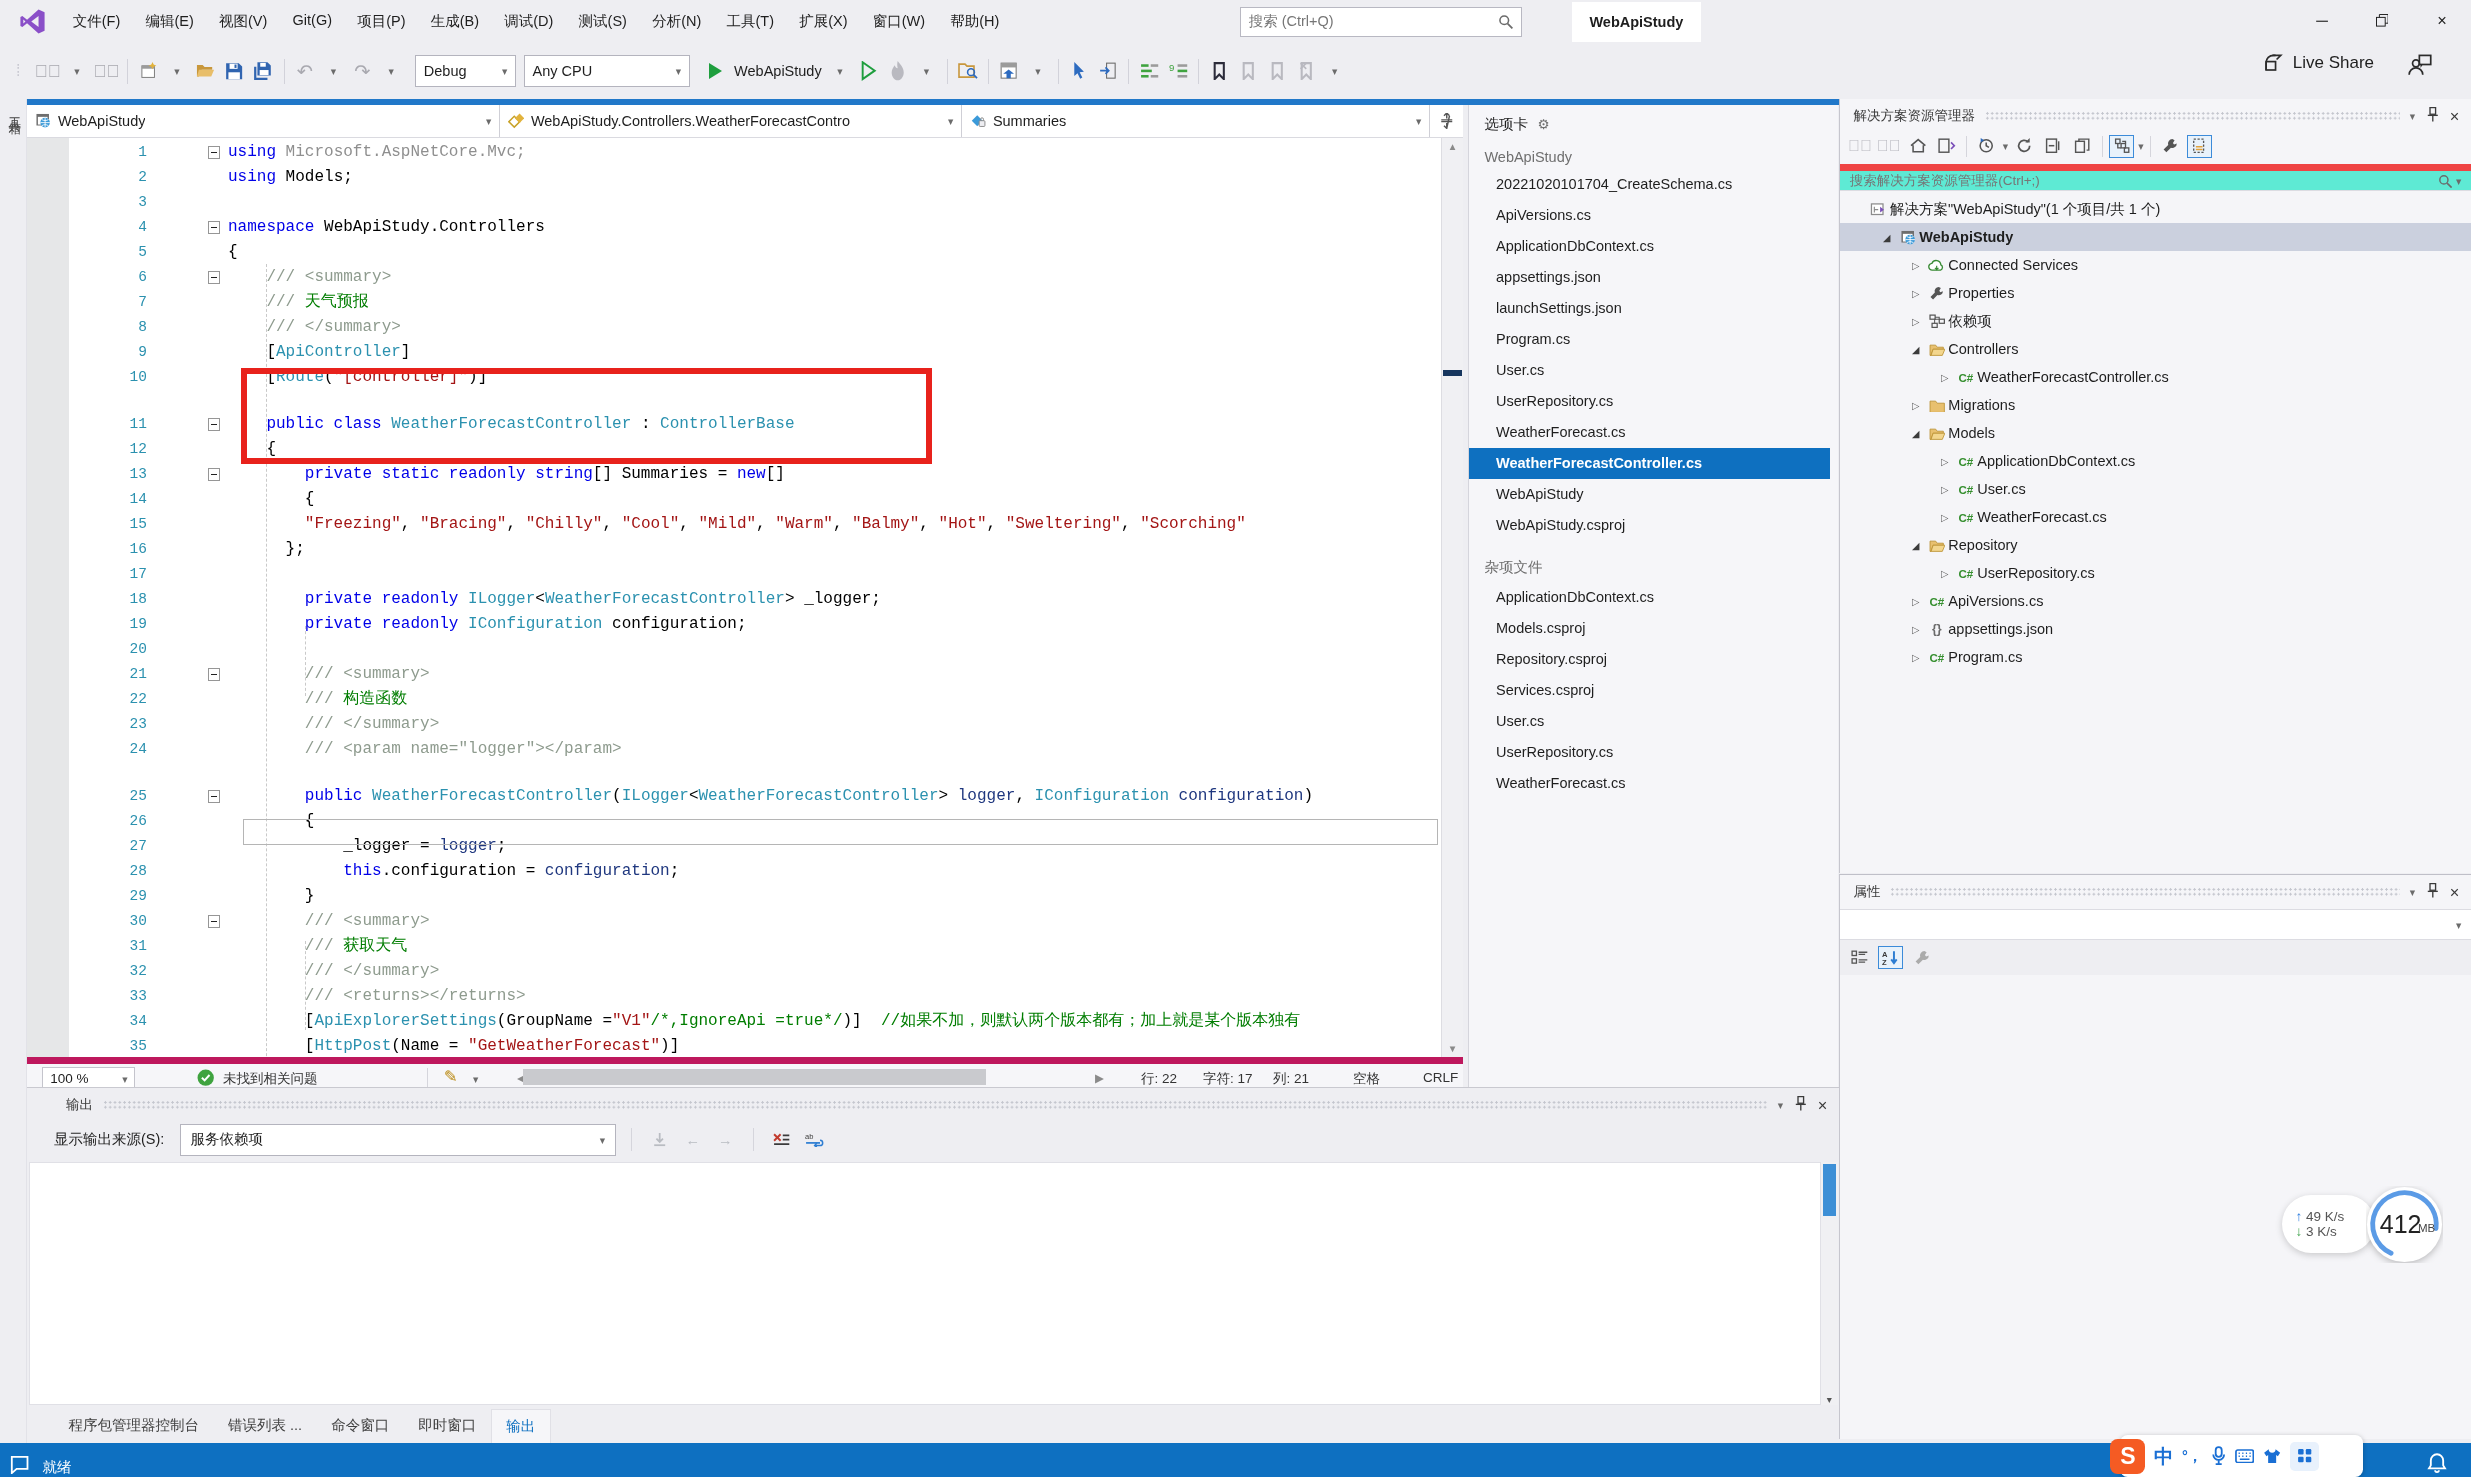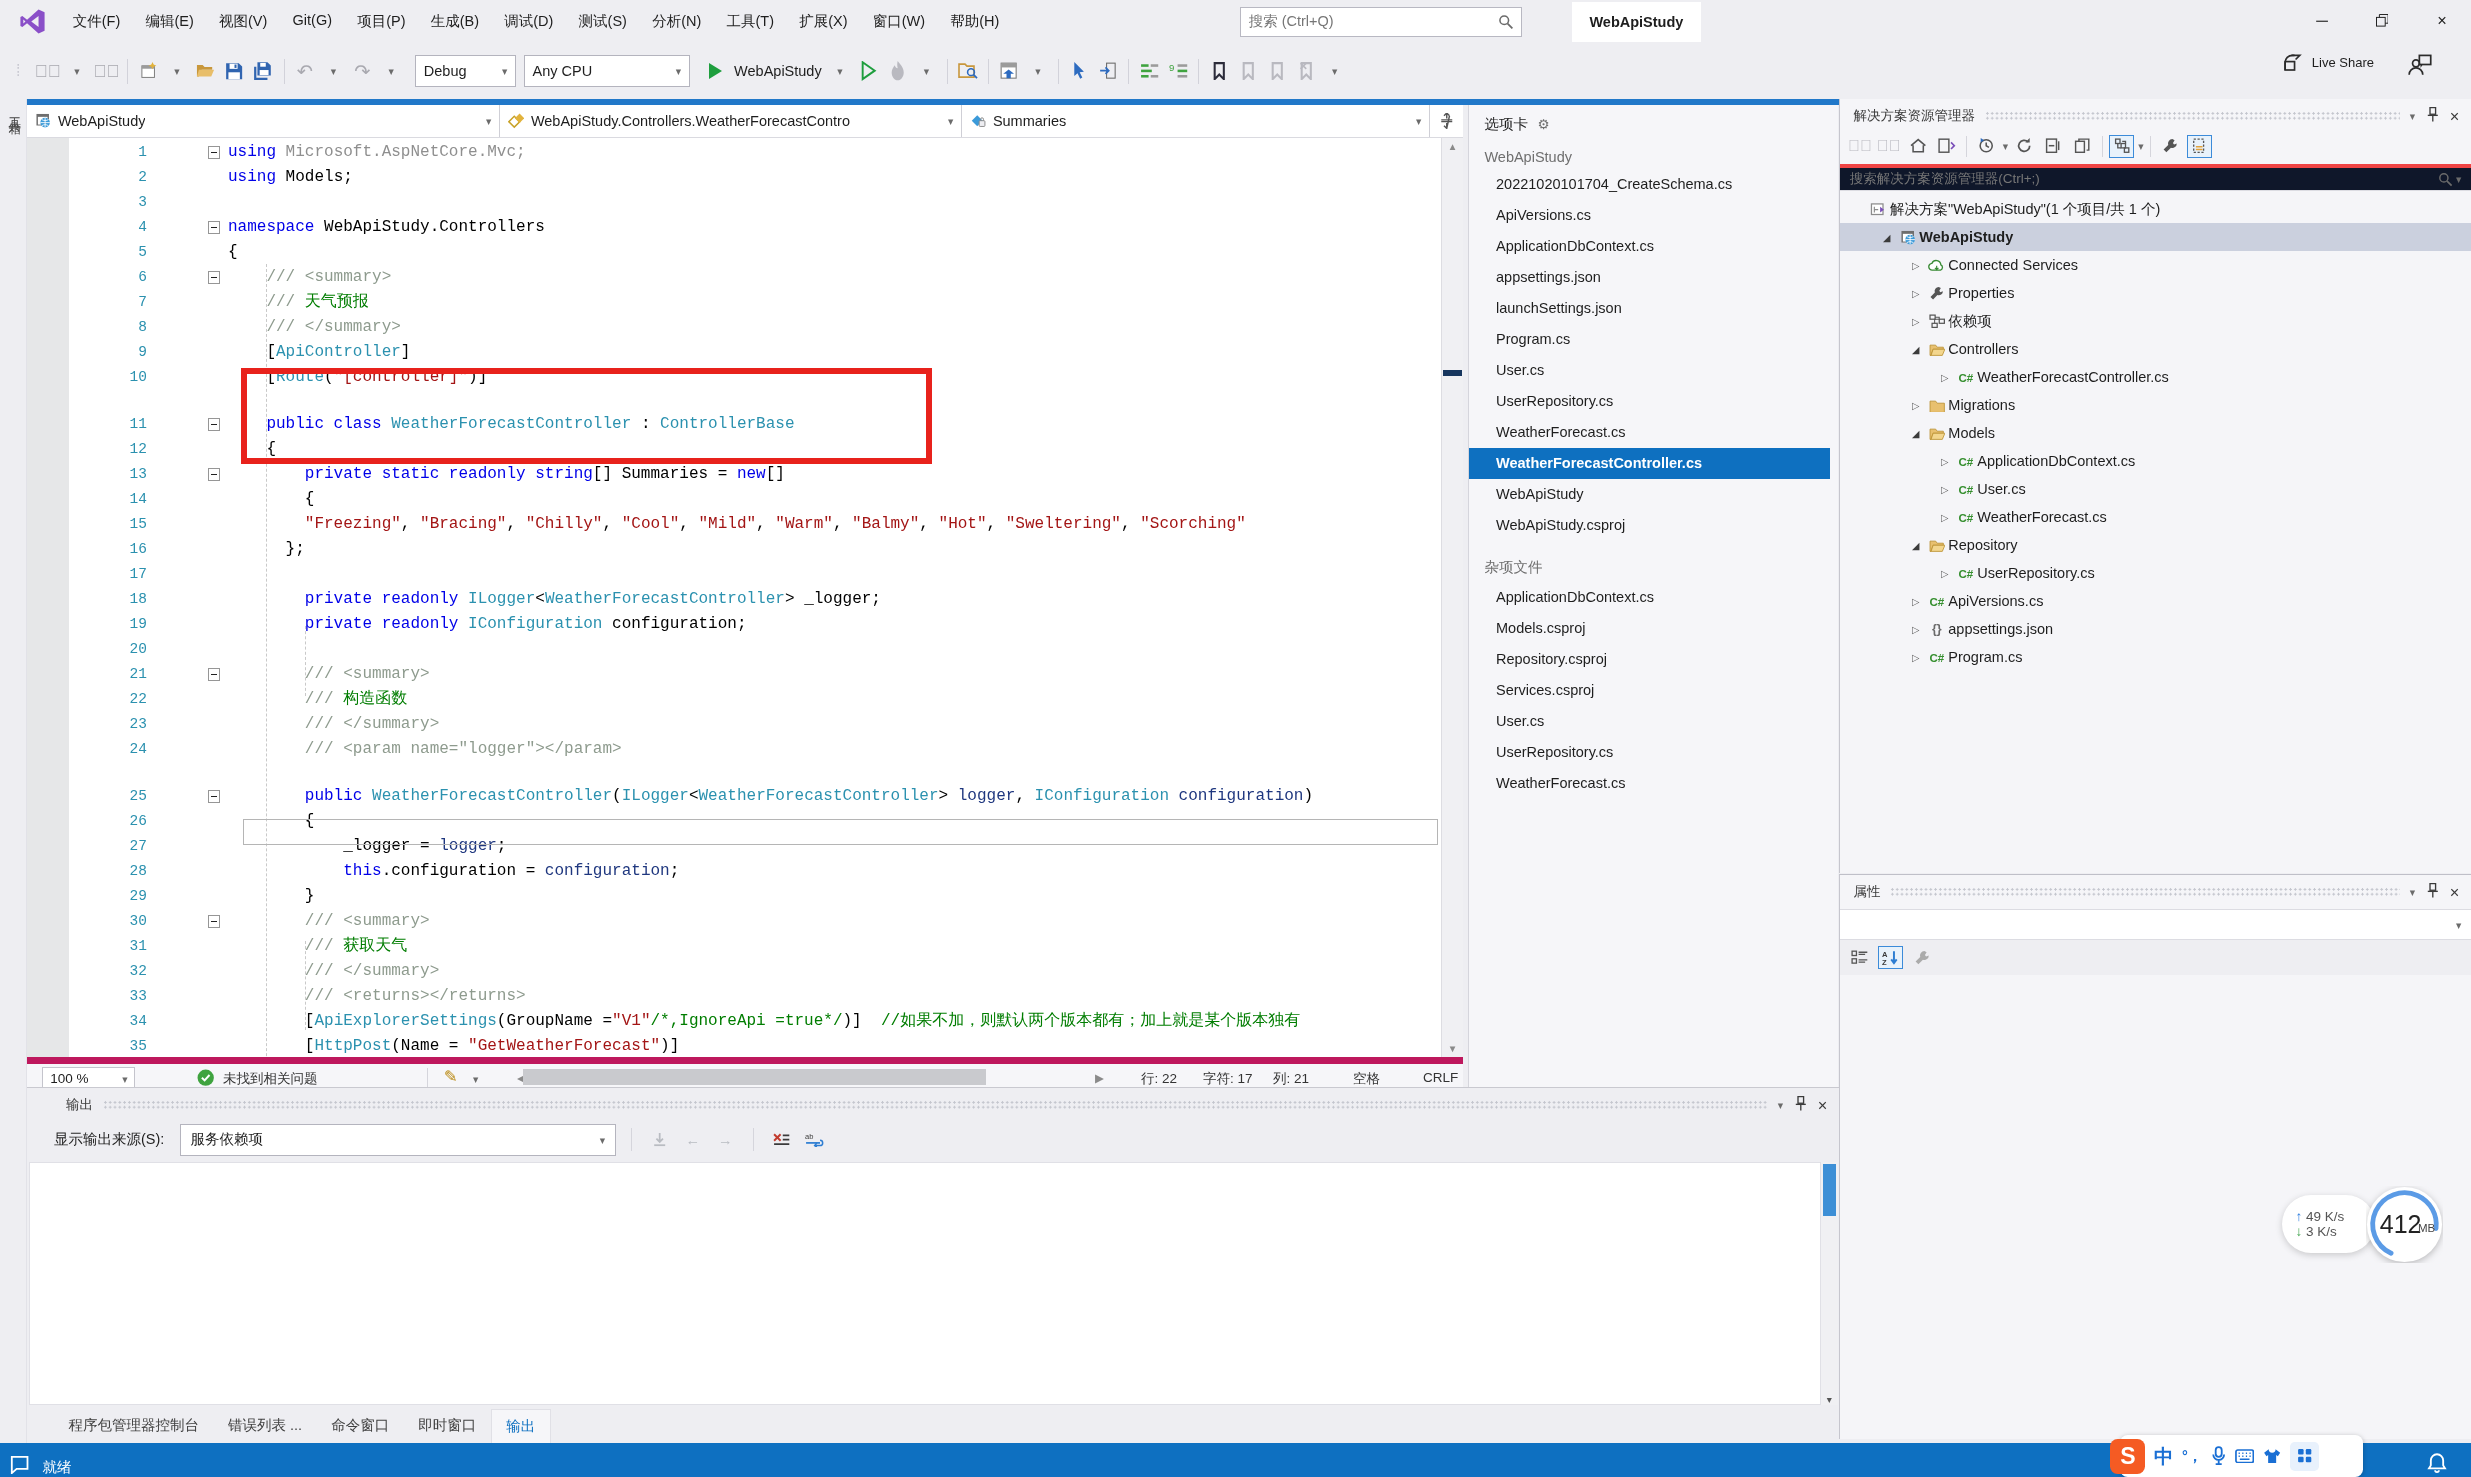--- a/index.html
+++ b/index.html
@@ -16,21 +16,21 @@
   #quick-search .dots-none{flex:1}
   #title-chip{left:1572px;top:1.9px;height:40px;background:#fff;display:flex;align-items:center;padding:0 17.4px;font-weight:bold;font-size:14.5px}
   .winbtn{top:0;width:60px;height:41px;display:flex;align-items:center;justify-content:center;font-size:16.4px;color:#1E1E1E}
   
   #toolbar{left:0;top:43px;width:2472px;height:56px;background:#EEEEF2;display:flex;align-items:center}
   .tb{height:29px;min-width:25px;display:inline-flex;align-items:center;justify-content:center;margin:0 1.9px}
   .tbsep{width:1px;height:25px;background:#D2D2DA;margin:0 5.8px}
   .combo{height:32px;background:#fff;border:1px solid #B4B4BE;display:inline-flex;align-items:center;font-size:14.5px;padding:0 7.7px;justify-content:space-between}
   .gray{color:#A9A9B0}
   .play{width:0;height:0;border-top:8.7px solid transparent;border-bottom:8.7px solid transparent;border-left:13.5px solid #1E9E3E}
-  #live-share{position:absolute;right:98px;top:53px;display:flex;align-items:center;font-size:13px;gap:7.7px}
+  #live-share{position:absolute;right:98px;top:53px;display:flex;align-items:center;font-size:17px;gap:7.7px}
   #feedback-person{position:absolute;right:39px;top:53px}
   
   #left-strip{left:0;top:99px;width:27px;height:1344px;background:#EEEEF2;border-right:1px solid #E2E2E8}
   #toolbox-tab{writing-mode:vertical-rl;font-size:12.6px;color:#444;letter-spacing:2.9px;margin:7.7px 0 0 5.8px}
   
   #doc-accent{left:27px;top:99px;width:1812px;height:5.8px;background:#2178C9}
   #navbar{left:27px;top:105px;width:1436px;height:33px;background:#FFF;border-bottom:1px solid #DADAE0;display:flex}
   .navdd{height:100%;border-right:1px solid #CFCFD6;display:flex;align-items:center;padding:0 7.7px;gap:6.8px;font-size:14.5px;background:#fff}
   .navdd .lbl{white-space:nowrap;overflow:hidden}
   #editor{left:27px;top:138px;width:1414px;height:919px;background:#fff;overflow:hidden}
@@ -61,21 +61,21 @@
   #tabspanel header{display:flex;align-items:center;gap:9.7px;padding:9.7px 0 7.7px 15.4px;font-size:14.5px}
   .tp-group{color:#6F6F6F;font-size:14.5px;padding:7.7px 0 3.9px 15.4px}
   .tp-item{font-size:14.5px;height:31px;display:flex;align-items:center;padding-left:27px;margin-right:7.7px;white-space:nowrap}
   .tp-item.sel{background:#0E70C0;color:#fff;font-weight:bold}
   
   #solexp{left:1839px;top:99px;width:632px;height:774px;background:#F5F5F8;border-left:1px solid #C6C6CE}
   .panhead{display:flex;align-items:center;padding:7.7px 11.6px 3.9px 13.5px;font-size:13.5px;color:#3B3B3B}
   #setoolbar{display:flex;align-items:center;height:33px;padding-left:7.7px;gap:3.9px}
   .seico{width:25px;height:23px;display:inline-flex;align-items:center;justify-content:center;color:#6B6B6B}
   .bluebox{border:1px solid #3C8BD9;background:#E8F2FB}
-  #sesearch{margin:1.9px 0 1.9px 0;height:27px;background:#0f172a;border-top:4px solid #ef4444;border-bottom:1px solid #DCDCE2;display:flex;align-items:center;padding:0 9.7px;font-size:13.5px;color:#767676}
+  #sesearch{margin:1.9px 0 1.9px 0;height:27px;background:#5eead4;border-top:7px solid #ef4444;border-bottom:1px solid #DCDCE2;display:flex;align-items:center;padding:0 9.7px;font-size:13.5px;color:#767676}
   .trow{display:flex;align-items:center;height:28px;font-size:14.5px;white-space:nowrap}
   .trow.sel{background:#CBD0DE}
   .trow.bold{font-weight:bold}
   .exp{width:19.3px;flex:none;text-align:center;color:#5B5B5B;font-size:9.7px}
   .ticon{width:23px;flex:none;display:inline-flex;justify-content:center}
   .cs-ic{color:#368F2F;font-weight:bold;font-size:11.6px;font-family:"Liberation Sans",sans-serif}
   .js-ic{color:#6A6A6A;font-weight:bold;font-size:12.6px}
   
   #props{left:1839px;top:874px;width:632px;height:565px;background:#F5F5F8;border-left:1px solid #C6C6CE;border-top:1px solid #BFBFC8}
   #obj-combo{margin:3.9px 0 0 0;height:31px;background:#fff;border-top:1px solid #DCDCE2;border-bottom:1px solid #DCDCE2;display:flex;align-items:center;justify-content:flex-end;padding:0 9.7px}

